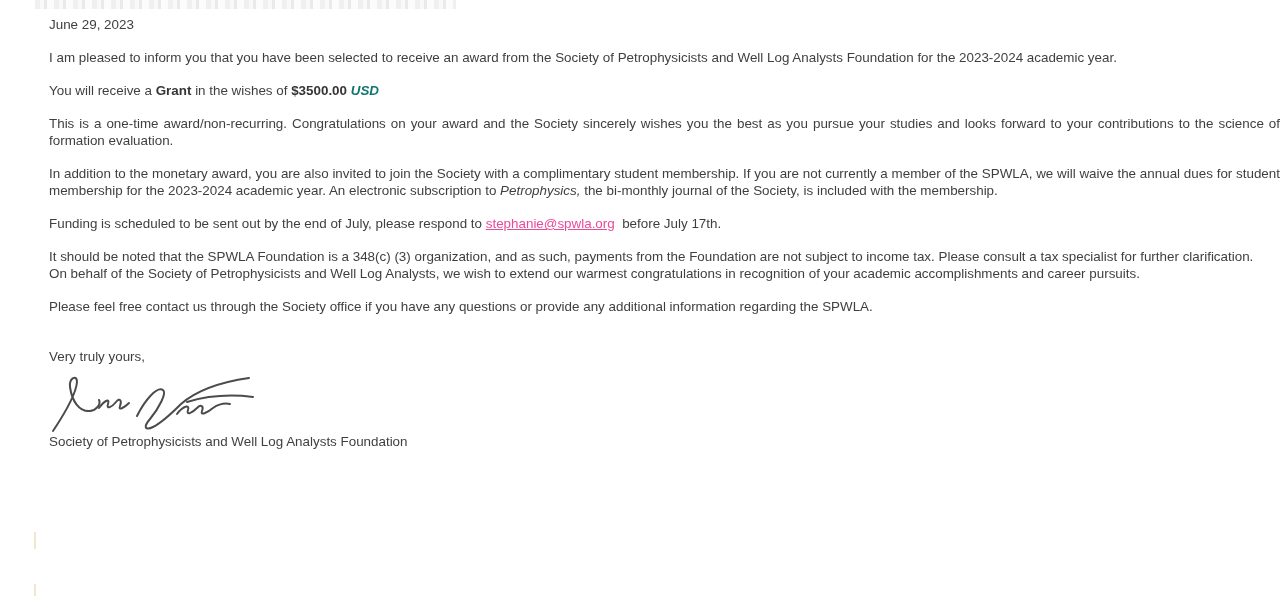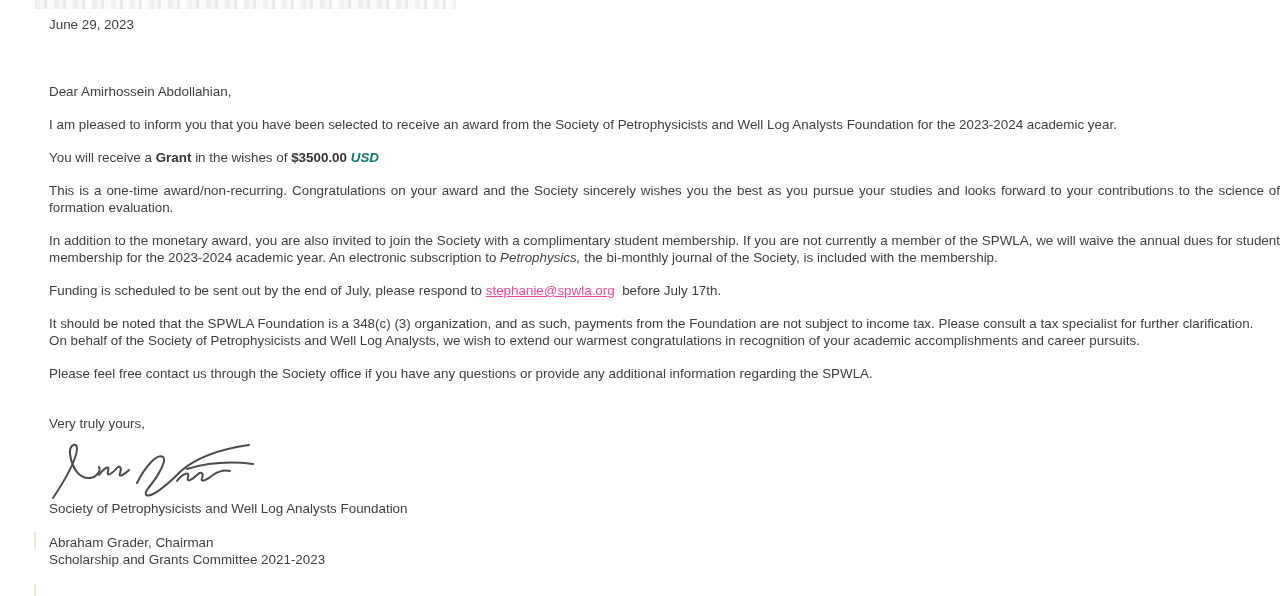--- a/index.html
+++ b/index.html
@@ -53,21 +53,20 @@
 <body>
 
 <div class="page">
 
   <div class="top-artifact"></div>
 
   <div class="content">
 
     <p class="date nowrap">June 29, 2023</p>
 
-    <p class="salutation nowrap">Dear Amirhossein Abdollahian,</p>
 
     <p class="nowrap">I am pleased to inform you that you have been selected to receive an award from the Society of Petrophysicists and Well Log Analysts Foundation for the 2023-2024 academic year.</p>
 
     <p class="nowrap"><span>You will receive a </span><span class="bold">Grant</span><span> in the wishes of </span><span class="bold">$3500.00</span><span class="keep-space"> </span><span class="bold-italic">USD</span></p>
 
     <p class="justify">This is a one-time award/non-recurring. Congratulations on your award and the Society sincerely wishes you the best as you pursue your studies and looks forward to your contributions to the science of formation evaluation.</p>
 
     <p class="justify"><span>In addition to the monetary award, you are also invited to join the Society with a complimentary student membership. If you are not currently a member of the SPWLA, we will waive the annual dues for student membership for the 2023-2024 academic year. An electronic subscription to </span><span class="italic">Petrophysics,</span><span> the bi-monthly journal of the Society, is included with the membership.</span></p>
 
     <p class="nowrap"><span>Funding is scheduled to be sent out by the end of July, please respond to </span><a class="email-link" href="#">stephanie@spwla.org</a><span class="keep-space">  before July 17th.</span></p>
@@ -90,23 +89,19 @@
           <path d="M128,43 C134,35 141,33 139,39 C137,45 143,42 148,37 C152,33 155,35 153,40 C151,45 158,42 164,37 C170,33 176,32 181,33"></path>
           <path d="M138,31 C158,25 180,23 204,26"></path>
         </g>
       </svg>
     </div>
 
     <p class="signer">
         <span class="line nowrap">Society of Petrophysicists and Well Log Analysts Foundation</span>
       </p>
 
-    <p class="signer2">
-        <span class="line nowrap">Abraham Grader, Chairman</span>
-        <span class="line nowrap">Scholarship and Grants Committee 2021-2023</span>
-      </p>
 
   </div>
 
   <div class="mark-artifact mark-1"></div>
   <div class="mark-artifact mark-2"></div>
 
 </div>
 
 </body></html>

